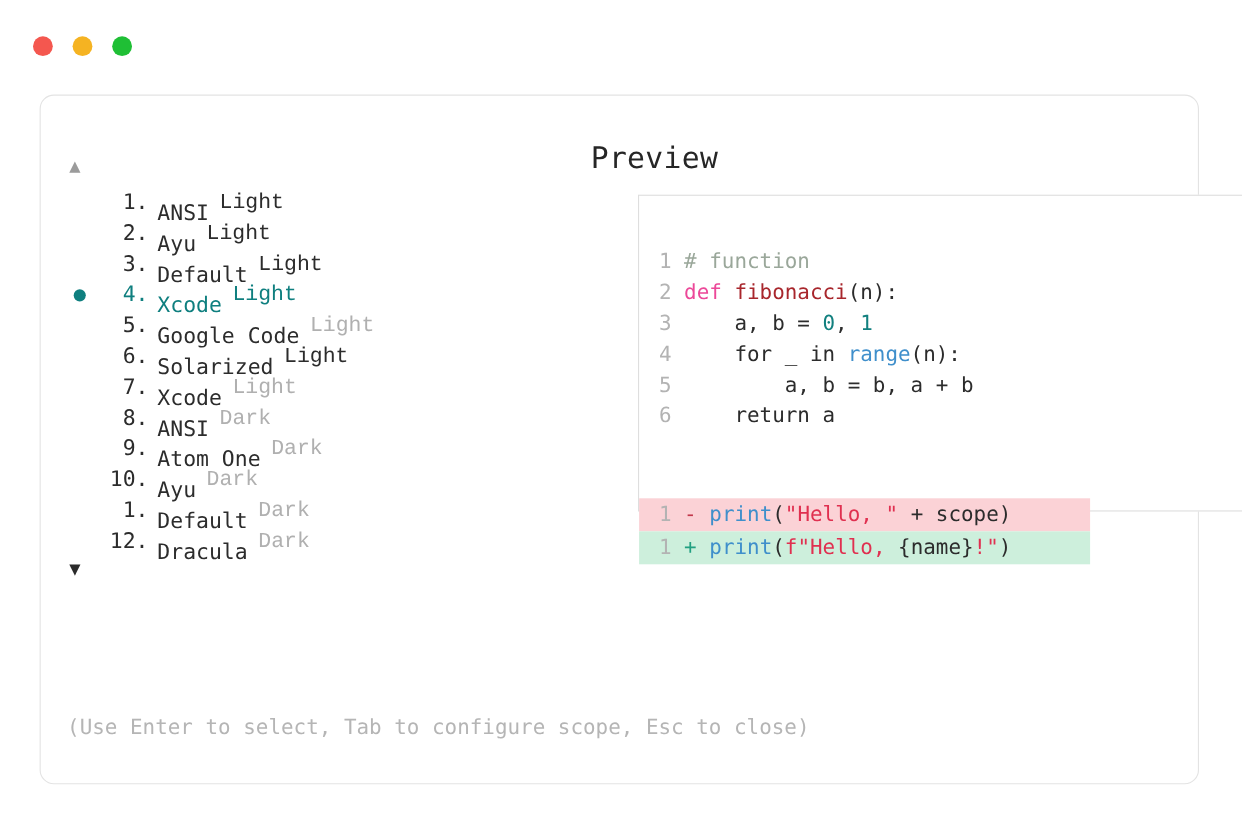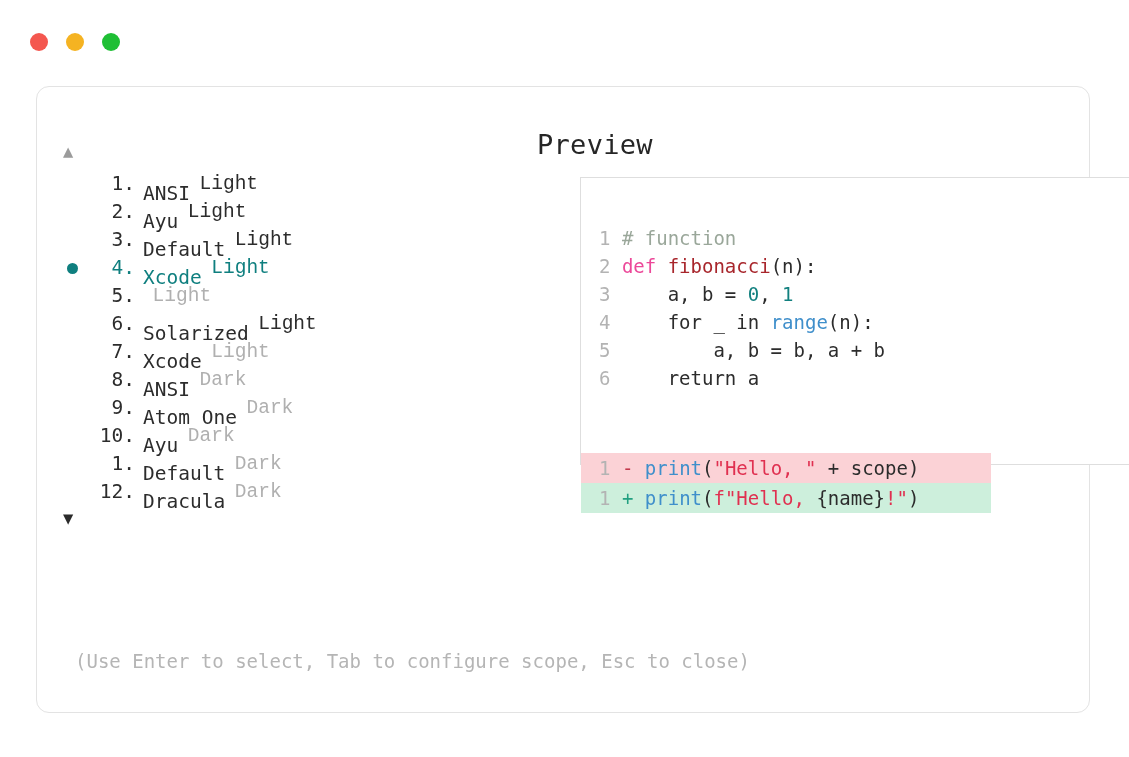--- a/index.html
+++ b/index.html
@@ -177,21 +177,21 @@
     min-width: 410px;
   }
   .diff-line.del { background: #fbd2d6; }
   .diff-line.add { background: #cdefdc; }
   .sign-del { color: #c2384b; }
   .sign-add { color: #22a081; }
 
   
   .hint {
     position: absolute;
-    left: 38px;
+    left: 24px;
     top: 562px;
     font-size: 19px;
     line-height: 24px;
     color: #b5b5b5;
     white-space: pre;
   }
 </style>
 </head>
 <body>
 
@@ -206,21 +206,21 @@
 
     <div class="left-col">
 
       <div class="arrow up">▲</div>
 
       <div class="theme-list" id="theme-list">
           <div class="theme-row"><span class="bullet-slot"></span><span class="idx">1.</span><span class="dotsep"> </span><span class="nm">ANSI</span><span class="sfx">Light</span></div>
           <div class="theme-row"><span class="bullet-slot"></span><span class="idx">2.</span><span class="dotsep"> </span><span class="nm">Ayu</span><span class="sfx">Light</span></div>
           <div class="theme-row"><span class="bullet-slot"></span><span class="idx">3.</span><span class="dotsep"> </span><span class="nm">Default</span><span class="sfx">Light</span></div>
           <div class="theme-row selected"><span class="bullet-slot"><span class="bullet"></span></span><span class="idx">4.</span><span class="dotsep"> </span><span class="nm">Xcode</span><span class="sfx">Light</span></div>
-          <div class="theme-row"><span class="bullet-slot"></span><span class="idx">5.</span><span class="dotsep"> </span><span class="sfx muted">Light</span></div>
+          <div class="theme-row"><span class="bullet-slot"></span><span class="idx">5.</span><span class="dotsep"> </span><span class="nm">Google Code</span><span class="sfx muted">Light</span></div>
           <div class="theme-row"><span class="bullet-slot"></span><span class="idx">6.</span><span class="dotsep"> </span><span class="nm">Solarized</span><span class="sfx">Light</span></div>
           <div class="theme-row"><span class="bullet-slot"></span><span class="idx">7.</span><span class="dotsep"> </span><span class="nm">Xcode</span><span class="sfx muted">Light</span></div>
           <div class="theme-row"><span class="bullet-slot"></span><span class="idx">8.</span><span class="dotsep"> </span><span class="nm">ANSI</span><span class="sfx muted">Dark</span></div>
           <div class="theme-row"><span class="bullet-slot"></span><span class="idx">9.</span><span class="dotsep"> </span><span class="nm">Atom One</span><span class="sfx muted">Dark</span></div>
           <div class="theme-row"><span class="bullet-slot"></span><span class="idx">10.</span><span class="dotsep"> </span><span class="nm">Ayu</span><span class="sfx muted">Dark</span></div>
           <div class="theme-row"><span class="bullet-slot"></span><span class="idx">1.</span><span class="dotsep"> </span><span class="nm">Default</span><span class="sfx muted">Dark</span></div>
           <div class="theme-row"><span class="bullet-slot"></span><span class="idx">12.</span><span class="dotsep"> </span><span class="nm">Dracula</span><span class="sfx muted">Dark</span></div>
         </div>
 
       <div class="arrow down">▼</div>

